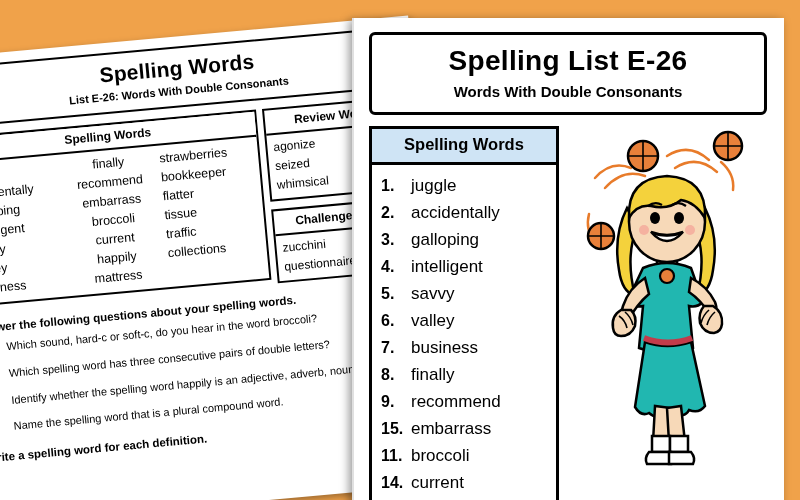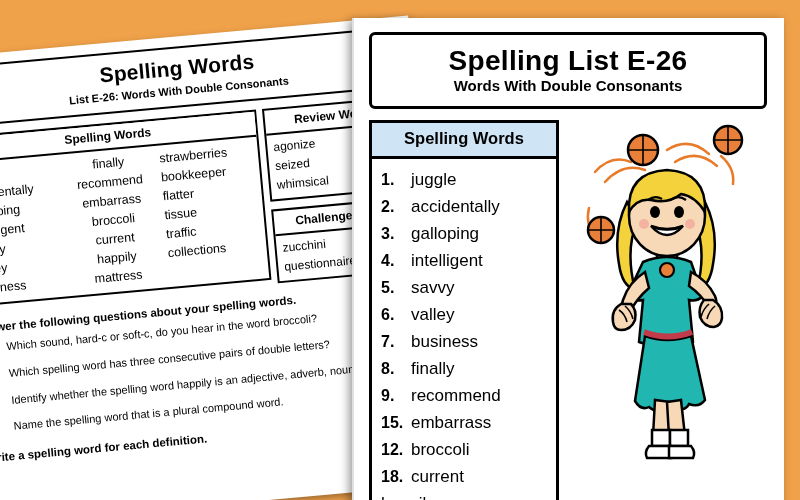--- a/index.html
+++ b/index.html
@@ -156,20 +156,21 @@
     padding: 10px 6px 12px;
   }
   .front-title {
     font-size: 28px;
     font-weight: bold;
     letter-spacing: 0.3px;
   }
   .front-sub {
     font-size: 15px;
     font-weight: bold;
+    margin-top: 6px;
   }
   .front-body {
     display: flex;
     margin-top: 11px;
   }
   .front-left {
     width: 190px;
     flex: 0 0 190px;
   }
   .words-box {
@@ -357,25 +358,25 @@
             </div>
             <div class="word-row">
               <span class="num">9.</span>
               <span class="w">recommend</span>
             </div>
             <div class="word-row">
               <span class="num">15.</span>
               <span class="w">embarrass</span>
             </div>
             <div class="word-row">
-              <span class="num">12.</span>
+              <span class="num">11.</span>
               <span class="w">broccoli</span>
             </div>
             <div class="word-row">
-              <span class="num">18.</span>
+              <span class="num">14.</span>
               <span class="w">current</span>
             </div>
             <div class="word-row">
 
               <span class="w">happily</span>
             </div>
           </div>
         </div>
       </div>
 

